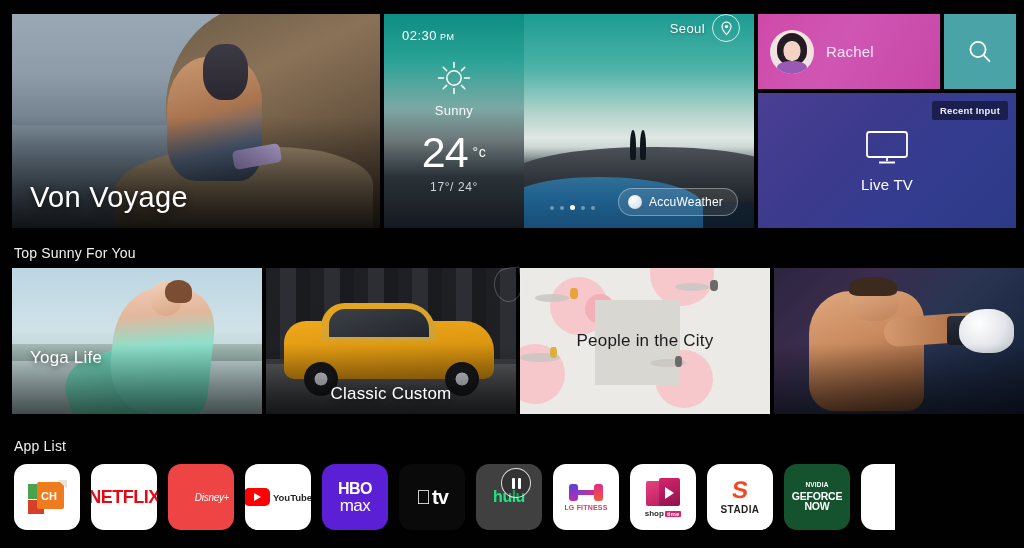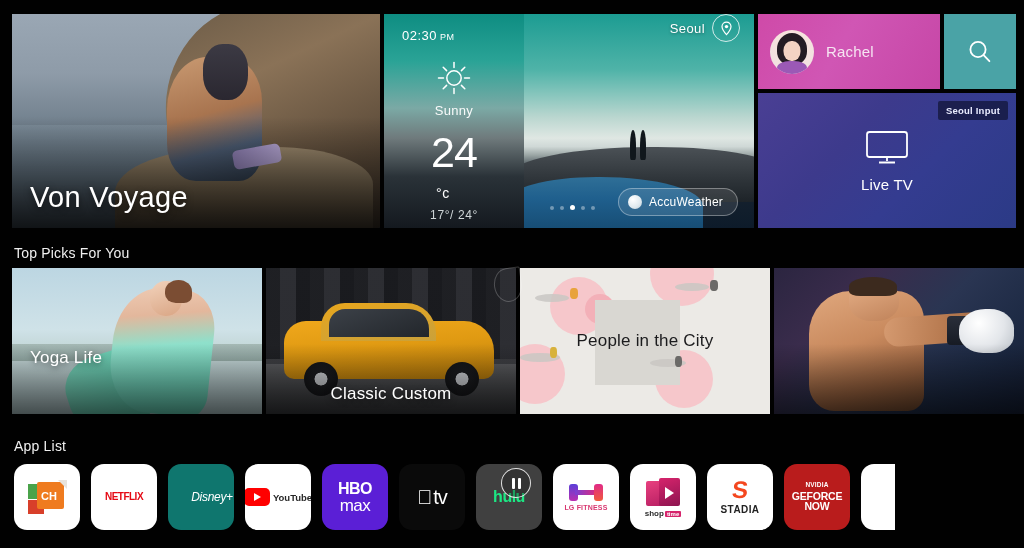--- a/index.html
+++ b/index.html
@@ -68,21 +68,21 @@
   .w-left {
     position:relative; width:140px; height:100%;
     background:linear-gradient(180deg,#0e8d82 0%,#2aa396 22%,#7ba9a5 44%,#6f7a7c 58%,#2a3238 76%,#14191f 100%);
     padding:14px 0 0 0;
     display:flex; flex-direction:column; align-items:center;
   }
   .w-time { font-size:13px; letter-spacing:.5px; align-self:flex-start; margin-left:18px; }
   .w-time .ampm { font-size:9px; margin-left:3px; letter-spacing:.4px; }
   .w-sunwrap { margin-top:16px; display:flex; flex-direction:column; align-items:flex-start; }
   .w-cond { font-size:13px; margin-top:6px; letter-spacing:.3px; opacity:.95; }
-  .w-temprow { margin-top:14px; display:flex; align-items:flex-start;flex-direction:column; }
+  .w-temprow { margin-top:14px; display:flex; align-items:flex-start; }
   .w-temp { font-size:43px; font-weight:300; line-height:.95; letter-spacing:-1px; }
   .w-unit { font-size:14px; margin-top:12px; margin-left:5px; letter-spacing:.5px; }
   .w-range { font-size:12px; margin-top:7px; color:#cfd6d8; letter-spacing:.6px; }
 
   .w-right {
     position:relative; flex:1; height:100%; overflow:hidden;
     background:linear-gradient(180deg,#1c9c92 0%,#4fb3a8 26%,#b9d6cf 48%,#dfe7e3 58%,#cfd8d6 62%,#9aa5a4 66%,#5b666b 70%,#2f3a42 76%,#15212e 84%,#0d1b2a 100%);
   }
   .w-hill {
     position:absolute; left:-6%; top:62%; width:118%; height:26%;
@@ -296,38 +296,38 @@
   .app-label { font-weight:bold; text-align:center; line-height:1.05; }
 
   .ch-wrap { position:relative; width:38px; height:34px; }
   .ch-a { position:absolute; left:0; top:4px; width:16px; height:15px; background:#4aa34a; }
   .ch-b { position:absolute; left:0; bottom:0; width:16px; height:14px; background:#d83f2a; }
   .ch-c { position:absolute; left:9px; top:2px; width:27px; height:27px; background:#ef7b1f; border-radius:2px; }
   .ch-t { position:absolute; left:13px; top:10px; color:#fff; font-size:11px; font-weight:bold; }
   .ch-tail { position:absolute; right:-1px; top:0; width:9px; height:9px; background:#e8e3dc;
     clip-path:polygon(0 0,100% 0,100% 100%); }
 
-  .netflix { color:#e50914; font-size:10px; font-weight:bold; letter-spacing:-.5px; }
+  .netflix { color:#e50914; font-size:18px; font-weight:bold; letter-spacing:-.5px; }
   .prime { background:#1aa3e0; color:#fff; font-size:12px; line-height:1.05; text-align:center; }
   .prime .sm { font-weight:600; }
   .prime-arrow { width:30px; height:9px; margin:2px auto 0;
     border-bottom:2.4px solid #fff; border-radius:0 0 50% 50%; }
   .disney { background:#0f1churn; }
-  .disney { background:#0f766e; color:#fff; font-size:12px; font-style:italic; letter-spacing:-.3px;padding-left:22px; }
+  .disney { background:#ef4444; color:#fff; font-size:10px; font-style:italic; letter-spacing:-.3px;padding-left:22px; }
   .yt-play { width:26px; height:18px; background:#ff0000; border-radius:5px;
     display:flex; align-items:center; justify-content:center; }
   .yt-tri { width:0; height:0; border-left:7px solid #fff;
     border-top:4.5px solid transparent; border-bottom:4.5px solid transparent; margin-left:2px; }
   .yt-text { color:#282828; font-size:9.5px; font-weight:bold; margin-left:3px; }
   .hbo { background:#5b1fd6; color:#fff; text-align:center; line-height:1.0; }
   .hbo .l1 { font-size:16px; font-weight:bold; letter-spacing:-.5px; }
   .hbo .l2 { font-size:17px; letter-spacing:-.5px; }
   .appletv { background:#0a0a0a; color:#fff; display:flex; align-items:center; justify-content:center; }
   .atv-logo { font-size:20px; line-height:1; }
-  .atv-tv { font-size:20px; font-weight:normal; letter-spacing:-1px; margin-left:1px; }
+  .atv-tv { font-size:20px; font-weight:bold; letter-spacing:-1px; margin-left:1px; }
   .hulu { background:#404040; color:#1ce783; font-size:16px; font-weight:bold; letter-spacing:-.5px; }
   .sling { color:#1b7fd4; font-size:16px; font-weight:bold; letter-spacing:-.5px; position:relative; }
   .sling-dots { position:absolute; right:-2px; top:-5px; display:flex; gap:1.5px; }
   .sling-dots i { width:2.5px; height:2.5px; border-radius:50%; background:#1b7fd4; display:block; }
   .lgfit { display:flex; flex-direction:column; align-items:center; gap:3px; }
   .lgfit-bell { position:relative; width:34px; height:17px; }
   .lgfit-bar { position:absolute; left:6px; top:6px; width:22px; height:5px;
     background:linear-gradient(90deg,#7a3fd4,#e0297a); }
   .lgfit-w { position:absolute; left:0; top:0; width:9px; height:17px; border-radius:3px;
     background:linear-gradient(180deg,#5b3fd8,#b92fb0); }
@@ -341,21 +341,21 @@
   .shop-b2 { position:absolute; right:0; top:1px; width:21px; height:28px;
     background:linear-gradient(160deg,#d6246c,#8d1450); border-radius:2px; }
   .shop-tri { position:absolute; right:6px; top:10px; width:0; height:0;
     border-left:9px solid #fff; border-top:6px solid transparent; border-bottom:6px solid transparent; }
   .shop-t { font-size:8px; font-weight:bold; color:#2b2b2b; }
   .shop-t .tag { background:#d6246c; color:#fff; font-size:6px; padding:0 2px; margin-left:1px; border-radius:1px; }
   .stadia { display:flex; flex-direction:column; align-items:center; gap:3px; }
   .stadia-s { font-size:24px; font-weight:bold; color:#f4471f; line-height:.9;
     transform:skewX(-6deg); }
   .stadia-t { font-size:10px; font-weight:bold; color:#222; letter-spacing:.4px; }
-  .gfn { background:#b91c1c; display:flex; flex-direction:column;
+  .gfn { background:#14532d; display:flex; flex-direction:column;
     align-items:center; justify-content:center; color:#fff; line-height:1.0; }
   .gfn-nv { font-size:6.5px; font-weight:bold; letter-spacing:.2px; margin-bottom:2px; }
   .gfn-t { font-size:10.5px; font-weight:bold; letter-spacing:-.2px; text-align:center; }
   .app-partial { width:34px; border-radius:13px 0 0 13px; background:#fff;
     display:flex; align-items:center; justify-content:center; }
 
   
   .cursor-pause {
     position:absolute; width:30px; height:30px; border-radius:50%;
     border:1.4px solid rgba(255,255,255,.85);
@@ -463,32 +463,32 @@
 
         <div class="search-btn">
           <svg width="30" height="30" viewBox="0 0 30 30">
             <circle cx="13" cy="12.5" r="7.6" fill="none" stroke="#fff" stroke-width="1.8"></circle>
             <line x1="18.6" y1="18.2" x2="24.4" y2="24.2" stroke="#fff" stroke-width="1.8" stroke-linecap="round"></line>
           </svg>
         </div>
       </div>
 
       <div class="livetv">
-        <div class="recent-badge">Seoul Input</div>
+        <div class="recent-badge">Recent Input</div>
         <svg width="46" height="38" viewBox="0 0 46 38">
           <rect x="3" y="3" width="40" height="25" rx="2.5" fill="none" stroke="#fff" stroke-width="1.8"></rect>
           <line x1="23" y1="28" x2="23" y2="32" stroke="#fff" stroke-width="1.8"></line>
           <line x1="15" y1="33.5" x2="31" y2="33.5" stroke="#fff" stroke-width="2"></line>
         </svg>
         <div class="livetv-label">Live TV</div>
       </div>
     </div>
   </div>
 
-  <div class="section-label" style="top:245px;">Top Picks For You</div>
+  <div class="section-label" style="top:245px;">Top Sunny For You</div>
 
   <div class="picks-row">
 
     <div class="pick yoga">
       <div class="yoga-trees"></div>
       <div class="yoga-water"></div>
       <div class="yoga-leg"></div>
       <div class="yoga-body"></div>
       <div class="yoga-head"></div>
       <div class="yoga-hair"></div>

